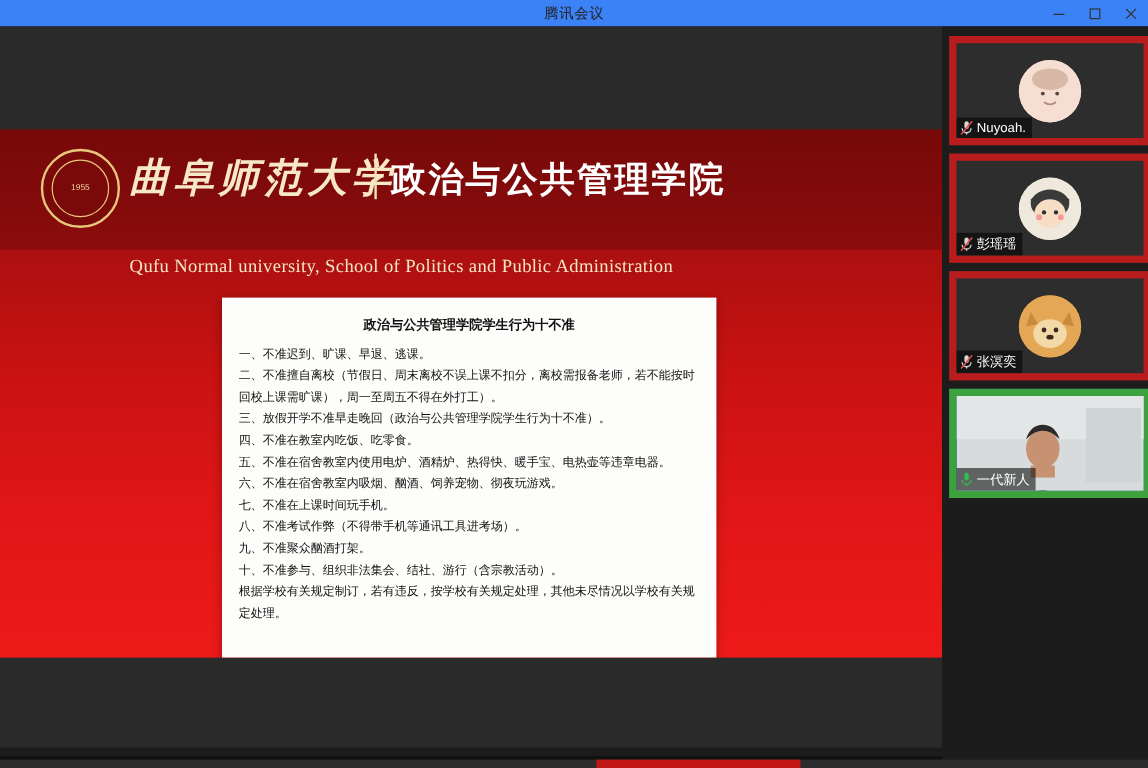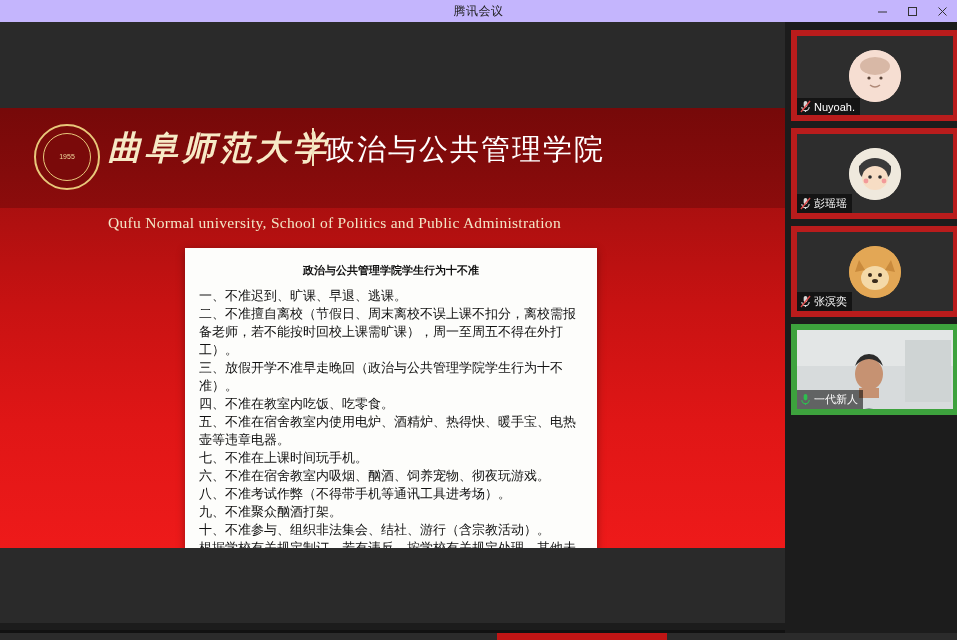--- a/index.html
+++ b/index.html
@@ -14,21 +14,21 @@
     font-family: "Liberation Sans", sans-serif;
     color: #fff;
   }
 
   
   .titlebar {
     position: absolute;
     top: 0; left: 0;
     width: 957px;
     height: 22px;
-    background: #c4b5fd;
+    background: #3b82f6;
     display: flex;
     align-items: center;
     justify-content: center;
   }
   .titlebar .title {
     font-size: 12px;
     color: #222;
     letter-spacing: 0.5px;
   }
   .win-controls {
@@ -119,21 +119,21 @@
     width: 2px;
     height: 38px;
     background: #f1e3bd;
   }
   .college-cn {
     position: absolute;
     left: 326px;
     top: 22px;
     font-family: "Liberation Serif", serif;
     font-size: 29px;
-    font-weight: normal;
+    font-weight: bold;
     color: #ffffff;
     letter-spacing: 2px;
   }
   .univ-en {
     position: absolute;
     left: 108px;
     top: 62px;
     font-family: "Liberation Serif", serif;
     font-size: 15.5px;
     color: #f3e6c6;
@@ -156,21 +156,21 @@
   .card-title {
     text-align: center;
     font-family: "DejaVu Sans", sans-serif;
     font-size: 11px;
     font-weight: bold;
     margin: 5px 0 9px 0;
     color: #111;
   }
   .rule {
     font-family: "DejaVu Sans", sans-serif;
-    font-size: 13px;
+    font-size: 10px;
     line-height: 18px;
     color: #111;
     white-space: pre-wrap;
   }
 
   
   .rail {
     position: absolute;
     top: 22px;
     left: 785px;
@@ -331,22 +331,22 @@
       <div class="univ-en">Qufu Normal university, School of Politics and Public Administration</div>
     </div>
 
     <div class="card">
       <div class="card-title">政治与公共管理学院学生行为十不准</div>
       <div class="rule">一、不准迟到、旷课、早退、逃课。</div>
       <div class="rule">二、不准擅自离校（节假日、周末离校不误上课不扣分，离校需报备老师，若不能按时回校上课需旷课），周一至周五不得在外打工）。</div>
       <div class="rule">三、放假开学不准早走晚回（政治与公共管理学院学生行为十不准）。</div>
       <div class="rule">四、不准在教室内吃饭、吃零食。</div>
       <div class="rule">五、不准在宿舍教室内使用电炉、酒精炉、热得快、暖手宝、电热壶等违章电器。</div>
+      <div class="rule">六、不准在宿舍教室内吸烟、酗酒、饲养宠物、彻夜玩游戏。</div>
       <div class="rule">七、不准在上课时间玩手机。</div>
-      <div class="rule">六、不准在宿舍教室内吸烟、酗酒、饲养宠物、彻夜玩游戏。</div>
       <div class="rule">八、不准考试作弊（不得带手机等通讯工具进考场）。</div>
       <div class="rule">九、不准聚众酗酒打架。</div>
       <div class="rule">十、不准参与、组织非法集会、结社、游行（含宗教活动）。</div>
       <div class="rule">根据学校有关规定制订，若有违反，按学校有关规定处理，其他未尽情况以学校有关规定处理。</div>
     </div>
   </div>
 
   <div class="sharebar">
     <span class="screen-ico"></span>
     <svg class="mic" viewBox="0 0 12 14">

